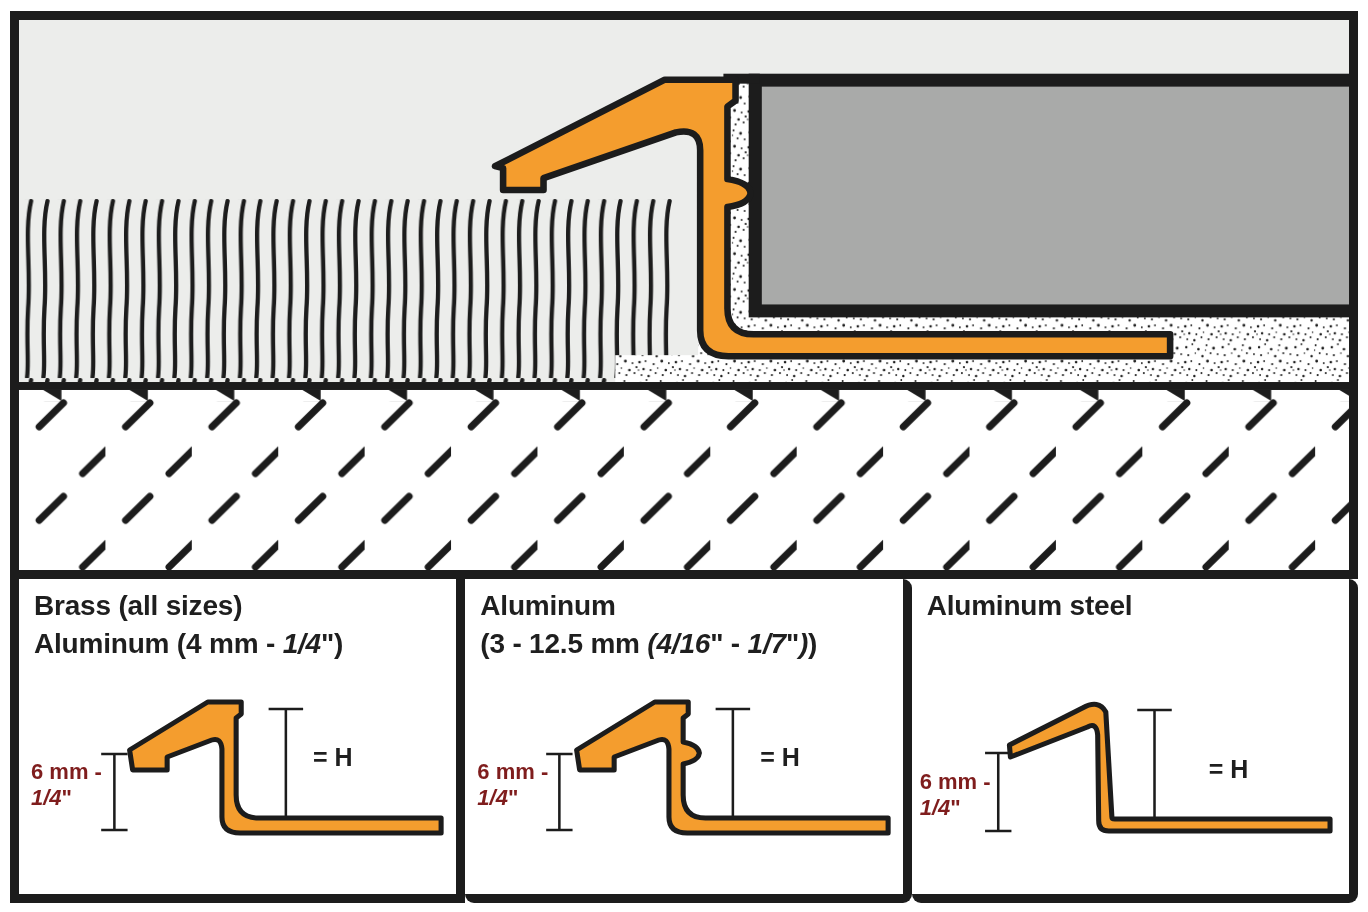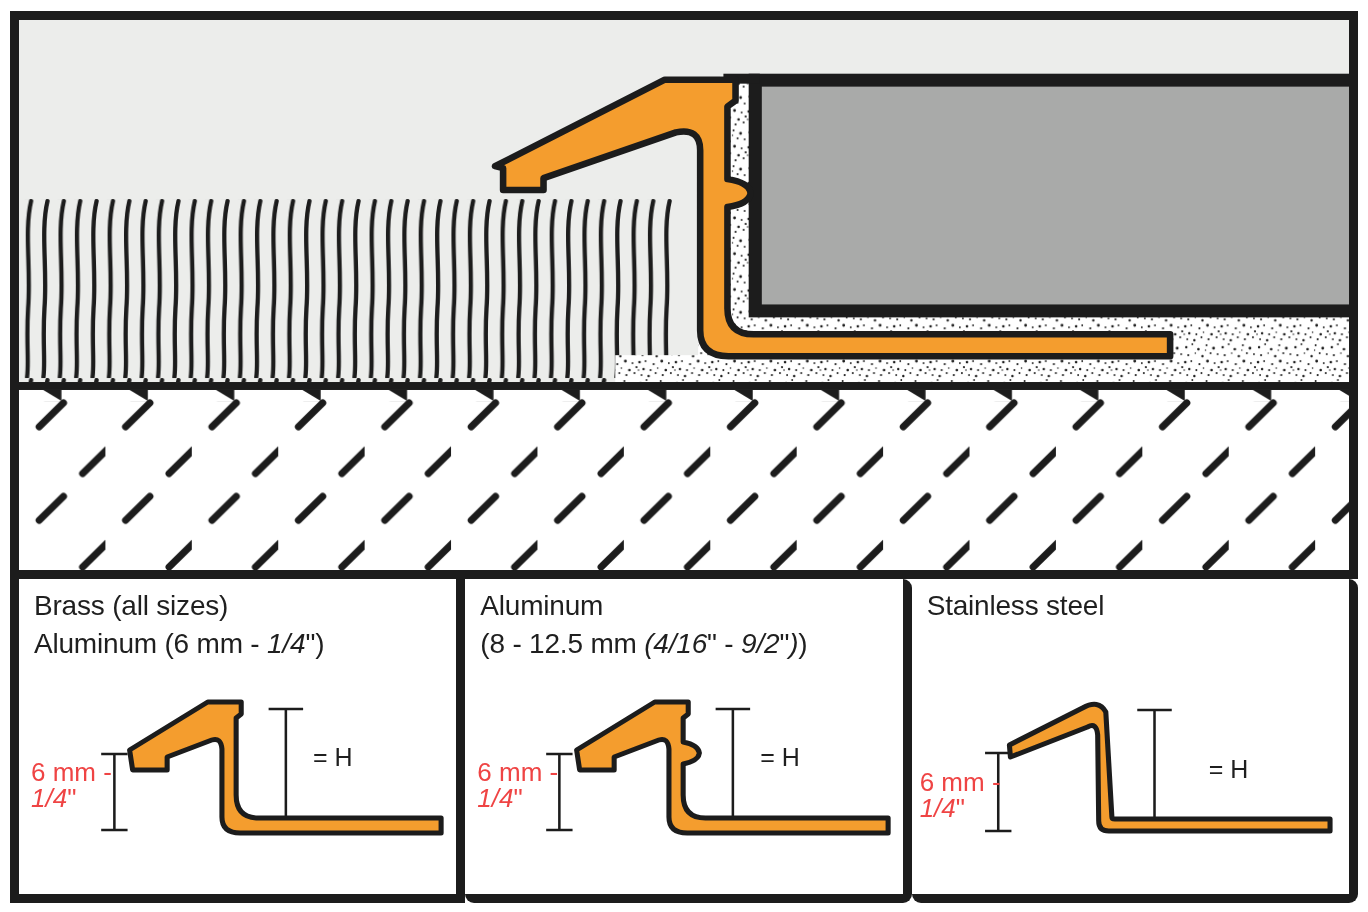--- a/index.html
+++ b/index.html
@@ -1,26 +1,26 @@
 <!DOCTYPE html>
 <html><head>
 <meta charset="utf-8">
 <style>
   html,body{margin:0;padding:0;background:#ffffff;}
   .page{position:relative;width:1368px;height:912px;background:#ffffff;font-family:"Liberation Sans",sans-serif;overflow:hidden;}
   .board{position:absolute;left:10px;top:11px;width:1348px;height:892px;}
   .top-diagram{position:absolute;left:0;top:0;width:1348px;height:568px;border:9px solid #1c1c1c;background:#ecedeb;box-sizing:border-box;}
   .top-diagram svg{display:block;width:100%;height:100%;}
-  .panels-row{position:absolute;left:0;top:568px;width:1348px;height:324px;display:flex;}
+  .panels-row{position:absolute;left:0;top:568px;width:1348px;height:324px;display:flex;font-weight:bold;}
   .panel{position:relative;flex:1 1 0;background:#ffffff;border:9px solid #1c1c1c;border-top:none;box-sizing:border-box;}
   .panel + .panel{border-left:none;border-radius:9px;}
   .panel svg{position:absolute;left:0;top:0;width:100%;height:100%;}
   .panel-title{position:absolute;left:15px;top:8px;font-size:28px;line-height:38px;color:#1f1f1f;letter-spacing:-0.2px;white-space:nowrap;}
   .panel-title .it{font-style:italic;}
-  .dim-label{position:absolute;font-size:26px;line-height:26px;color:#ef4444;}
+  .dim-label{position:absolute;font-size:22px;line-height:26px;color:#7f1d1d;}
   .dim-label .it{font-style:italic;}
   .h-label{position:absolute;font-size:25px;color:#1f1f1f;}
   .outline{stroke:#1c1c1c;}
 </style>
 </head>
 <body>
 
 <div class="page">
   <div class="board">
 
@@ -99,59 +99,59 @@
       <div class="panel">
         <svg viewBox="0 0 431 315" preserveAspectRatio="none">
           <path d="M81,175 H107 M94,175 V251 M81,251 H107" stroke="#1c1c1c" stroke-width="2.5" fill="none"></path>
           <path d="M246,130 H280 M263,130 V239" stroke="#1c1c1c" stroke-width="2.5" fill="none"></path>
           <path d="M 109,171 L 186,123 L 219,123 L 219,135 L 214,139 L 214,216 Q 214,239 236,239
                    L 416,239 L 416,254 L 218,254 Q 200,254 200,238 L 200,170 Q 199,158 190,161
                    L 146,178 L 146,191 L 112,191 Z" class="outline" stroke-width="5" stroke-linejoin="round" fill="#F49D2E"></path>
         </svg>
         <div class="panel-title">
           <span>Brass (all sizes)</span><br>
-          <span>Aluminum (6 mm - </span><span class="it">1/4</span><span>")</span>
+          <span>Aluminum (4 mm - </span><span class="it">1/4</span><span>")</span>
         </div>
         <div class="dim-label" style="left:12px;top:180px;">
           <span>6 mm -</span><br>
           <span class="it">1/4</span><span>"</span>
         </div>
         <div class="h-label" style="left:294px;top:164px;">= H</div>
       </div>
 
       <div class="panel">
         <svg viewBox="0 0 431 315" preserveAspectRatio="none">
           <path d="M80,175 H106 M93,175 V251 M80,251 H106" stroke="#1c1c1c" stroke-width="2.5" fill="none"></path>
           <path d="M247,130 H281 M264,130 V239" stroke="#1c1c1c" stroke-width="2.5" fill="none"></path>
           <path d="M 110,171 L 187,123 L 220,123 L 220,135 L 215,139 L 215,163
                    Q 230,166 231,174 Q 230,182 215,185 L 215,216 Q 215,239 237,239
                    L 417,239 L 417,254 L 219,254 Q 201,254 201,238 L 201,170 Q 200,158 191,161
                    L 147,178 L 147,191 L 113,191 Z" class="outline" stroke-width="5" stroke-linejoin="round" fill="#F49D2E"></path>
         </svg>
         <div class="panel-title">
           <span>Aluminum</span><br>
-          <span>(8 - 12.5 mm </span><span class="it">(4/16</span><span>" - </span><span class="it">9/2</span><span>"</span><span class="it">)</span><span>)</span>
+          <span>(3 - 12.5 mm </span><span class="it">(4/16</span><span>" - </span><span class="it">1/7</span><span>"</span><span class="it">)</span><span>)</span>
         </div>
         <div class="dim-label" style="left:12px;top:180px;">
           <span>6 mm -</span><br>
           <span class="it">1/4</span><span>"</span>
         </div>
         <div class="h-label" style="left:295px;top:164px;">= H</div>
       </div>
 
       <div class="panel">
         <svg viewBox="0 0 431 315" preserveAspectRatio="none">
           <path d="M72,174 H98 M85,174 V252 M72,252 H98" stroke="#1c1c1c" stroke-width="2.5" fill="none"></path>
           <path d="M222,131 H256 M239,131 V241" stroke="#1c1c1c" stroke-width="2.5" fill="none"></path>
           <path d="M 96,166 L 168,129 Q 184,120 191,133 L 197,238 Q 197,240 200,240
                    L 412,240 L 412,252 L 194,252 Q 184,252 184,242 L 183,156
                    Q 182,143 173,148 L 97,178 Z" class="outline" stroke-width="5" stroke-linejoin="round" fill="#F49D2E"></path>
         </svg>
         <div class="panel-title">
-          <span>Stainless steel</span>
+          <span>Aluminum steel</span>
         </div>
         <div class="dim-label" style="left:8px;top:190px;">
           <span>6 mm -</span><br>
           <span class="it">1/4</span><span>"</span>
         </div>
         <div class="h-label" style="left:297px;top:176px;">= H</div>
       </div>
 
     </div>
   </div>

